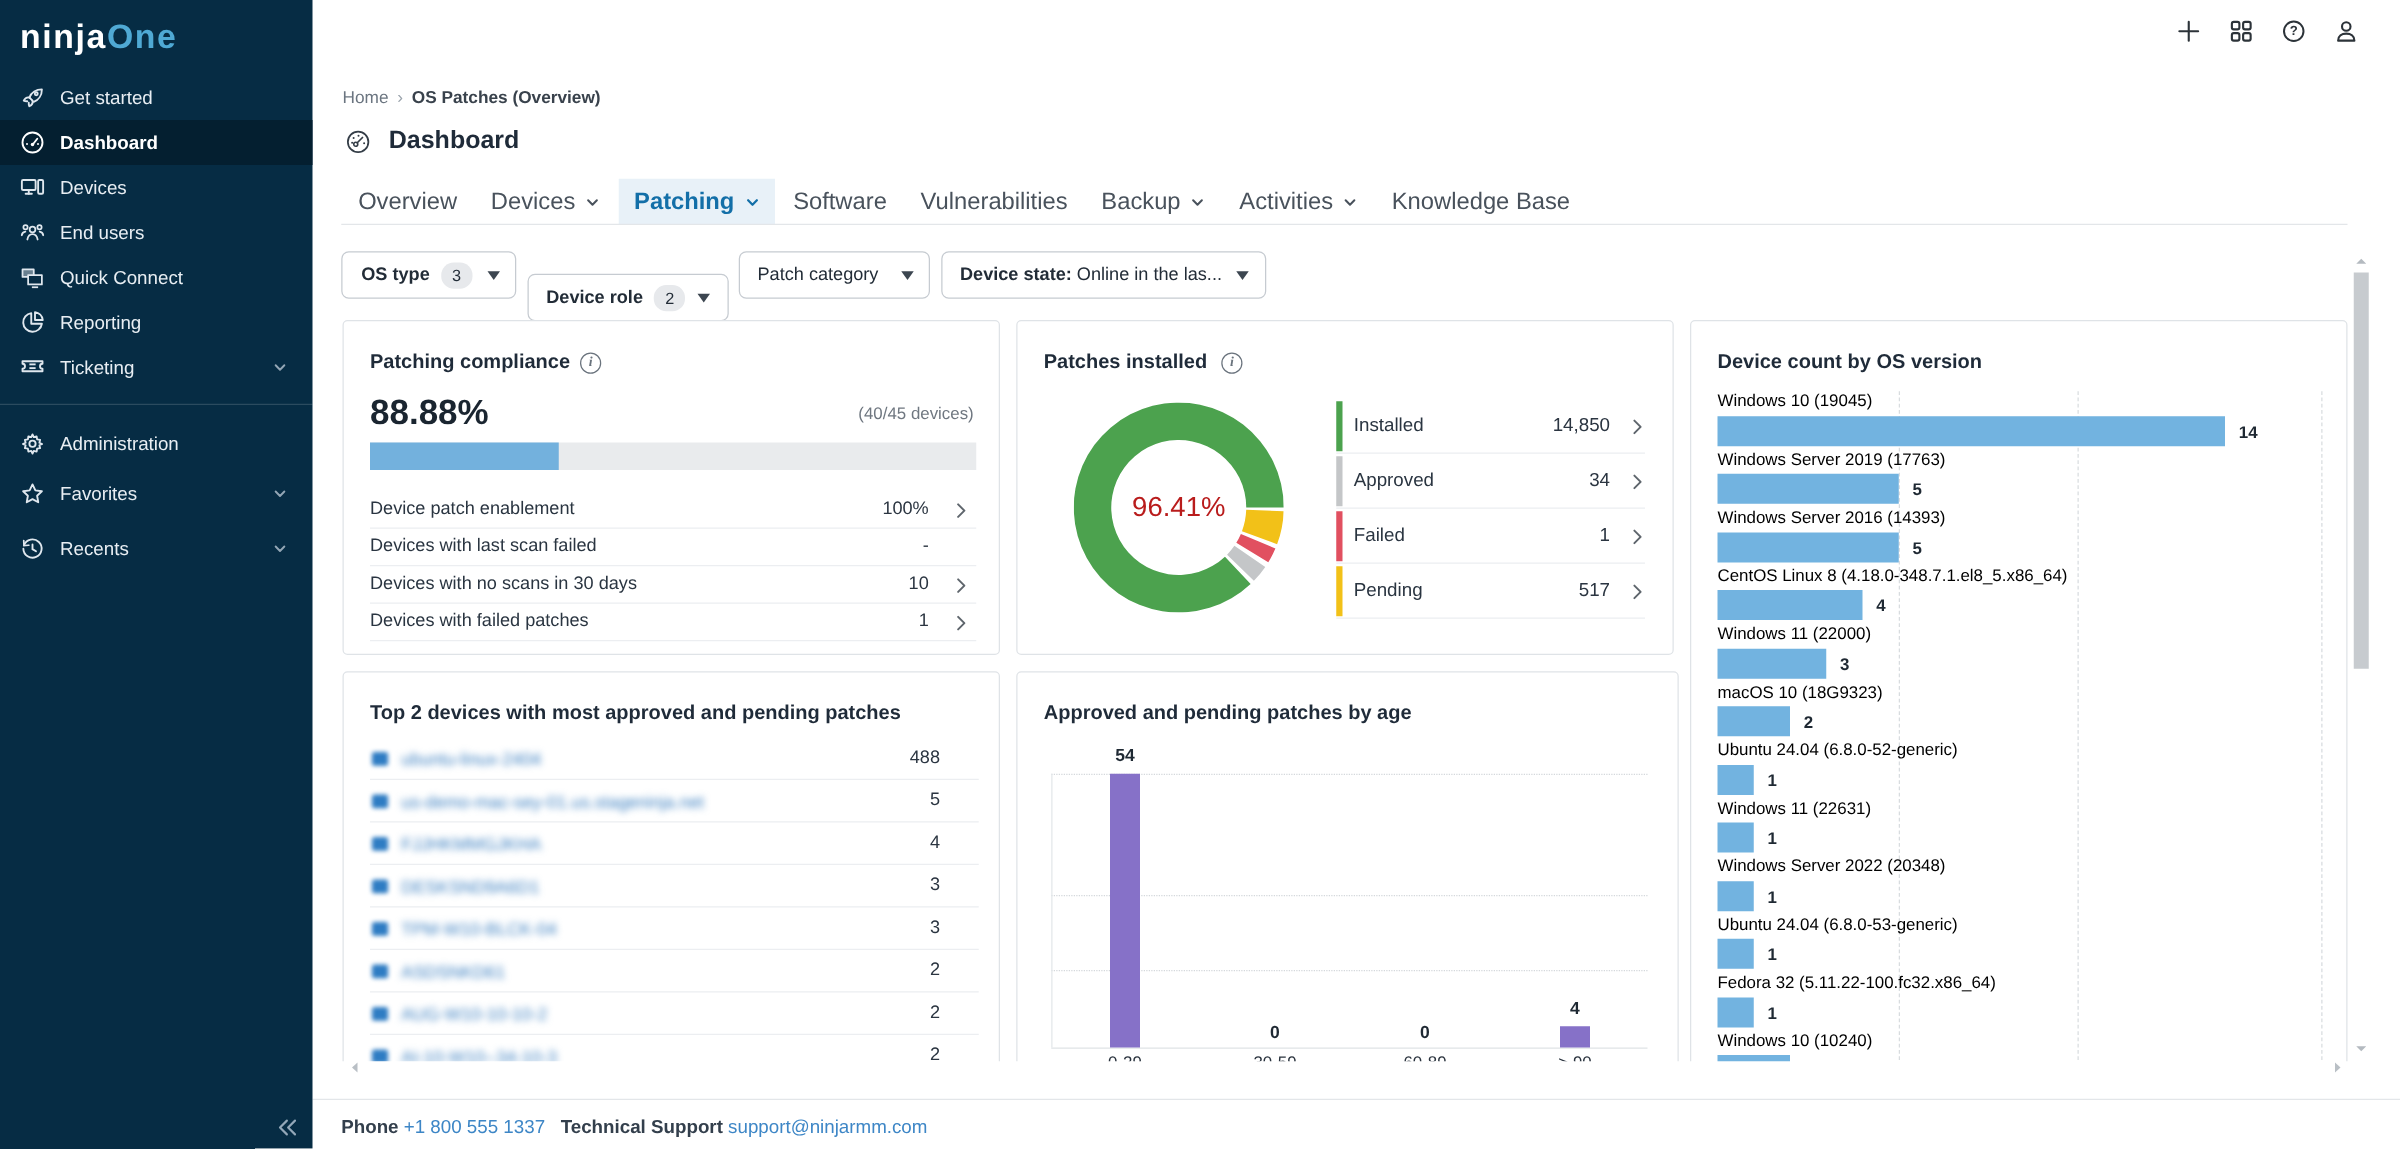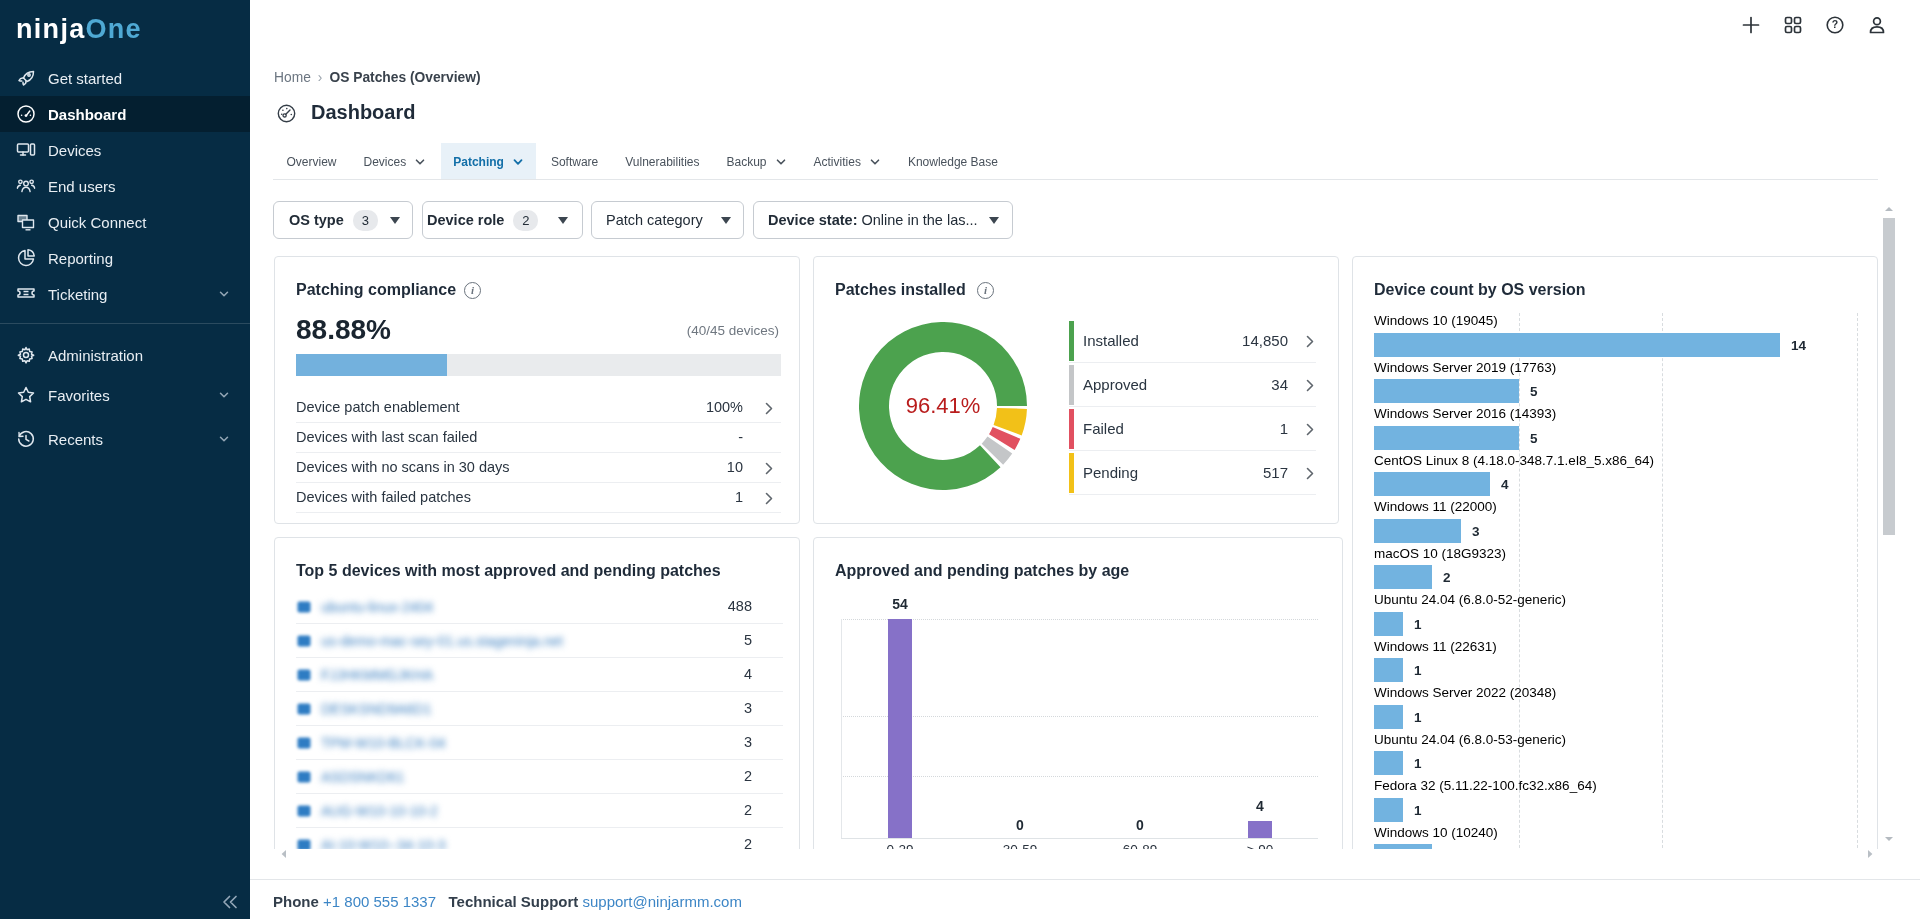--- a/index.html
+++ b/index.html
@@ -25,21 +25,21 @@
 #search-ph { position:absolute; left:58px; top:17px; font-size:14.5px; color:#8d959e; }
 .top-ic { position:absolute; top:15px; width:20px; height:20px; }
 
 
 #crumb { position:absolute; left:274px; top:70px; font-size:13.8px; color:#333e4a; }
 #crumb .sep { color:#9aa3ac; padding:0 7px; }
 #pagetitle { position:absolute; left:311px; top:101px; font-size:20px; font-weight:bold; color:#1f2b39; }
 
 
 #tabs { position:absolute; left:273px; top:143px; height:37px; display:flex; }
-#tabs .tab { display:flex; align-items:center; padding:0 12px; margin:0 1.5px; font-size:12px; color:#49525c; }
+#tabs .tab { display:flex; align-items:center; padding:0 12px; margin:0 1.5px; font-size:19px; color:#49525c; }
 #tabs .tab .tchev { margin-left:8px; }
 #tabs .tab.active { background:#e8f1f8; color:#136fa8; font-weight:bold; }
 #tabline { position:absolute; left:273px; top:179px; width:1605px; height:1px; background:#e3e6e9; }
 
 
 .filter { position:absolute; top:201px; height:38px; border:1px solid #c6cbd1; border-radius:6px; background:#fff; display:flex; align-items:center; font-size:14.5px; color:#222c37; white-space:nowrap; }
 .filter b { font-weight:bold; }
 .filter .badge { background:#e7e9ec; border-radius:10px; height:21px; min-width:25px; text-align:center; line-height:21px; font-size:13px; margin-left:9px; font-weight:normal; }
 .caret { width:0; height:0; border-left:5.5px solid transparent; border-right:5.5px solid transparent; border-top:7px solid #3c4650; }
 
@@ -259,21 +259,21 @@
         </svg></div>
     <div class="tab">Knowledge Base</div>
   </div>
   <div id="tabline"></div>
 
   <div class="filter" style="left:273px;width:140px;padding-left:15px;">
       <b>OS type</b>
       <span class="badge">3</span>
       <span class="caret" style="position:absolute;right:12px;"></span>
     </div>
-  <div class="filter" style="left:422px;width:161px;padding-left:4px;">
+  <div class="filter" style="left:422px;width:161px;padding-left:14px;margin-top:18px;">
       <b>Device role</b>
       <span class="badge">2</span>
       <span class="caret" style="position:absolute;right:14px;"></span>
     </div>
   <div class="filter" style="left:591px;width:153px;padding-left:14px;">Patch category<span class="caret" style="position:absolute;right:12px;"></span></div>
   <div class="filter" style="left:753px;width:260px;padding-left:14px;"><b>Device state:</b>&nbsp;Online in the las...<span class="caret" style="position:absolute;right:13px;"></span></div>
 
   <div id="dash">
 
     <div class="card" style="left:24px;top:0px;width:526px;height:268px;">
@@ -406,21 +406,21 @@
         <div class="osbar" style="left:21px;top:494.0px;width:29px;"></div>
         <div class="osval" style="left:61px;top:499.0px;">1</div>
         <div class="olab" style="left:21px;top:521.0px;">Fedora 32 (5.11.22-100.fc32.x86_64)</div>
         <div class="osbar" style="left:21px;top:540.5px;width:29px;"></div>
         <div class="osval" style="left:61px;top:545.5px;">1</div>
         <div class="olab" style="left:21px;top:567.5px;">Windows 10 (10240)</div>
         <div class="osbar" style="left:21px;top:587.0px;width:58px;"></div>
     </div>
 
     <div class="card" style="left:24px;top:281px;width:526px;height:320px;">
-      <h3>Top 5 devices with most approved and pending patches</h3>
+      <h3>Top 2 devices with most approved and pending patches</h3>
       <div id="t10">
           <div class="trow" style="top:52px;">
             <svg class="dic" width="14" height="14" viewBox="0 0 14 14">
               <rect x="0.5" y="1.5" width="13" height="11" rx="2" fill="#2e7cc3"></rect>
             </svg>
             <span class="nm">ubuntu-linux-2404</span>
             <span class="val">488</span>
           </div>
           <div class="trow" style="top:86px;">
             <svg class="dic" width="14" height="14" viewBox="0 0 14 14">

